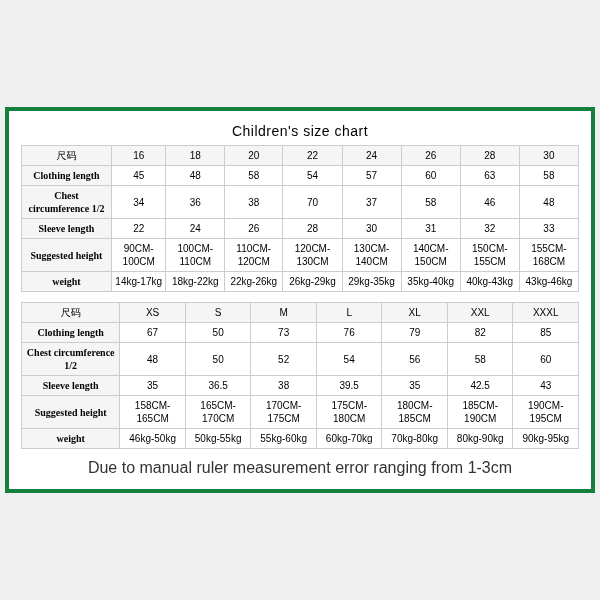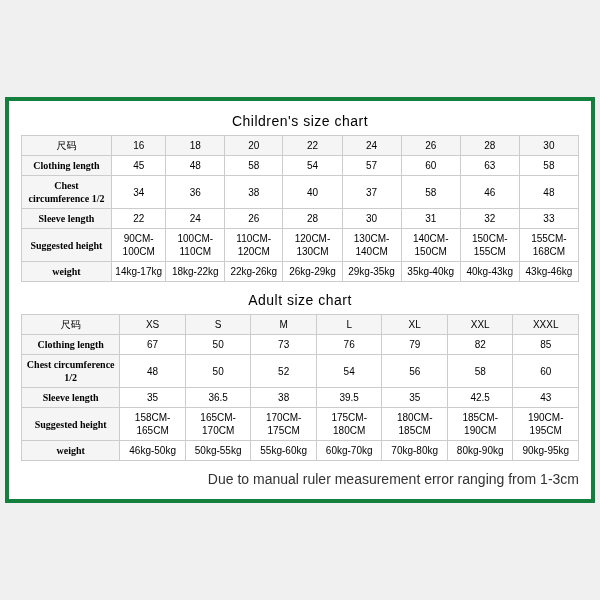--- a/index.html
+++ b/index.html
@@ -43,22 +43,22 @@
       background: #f5f5f5;
       font-weight: normal;
     }
     .row-header {
       font-weight: bold;
       background: #f5f5f5;
       text-align: center;
       font-family: Liberation Serif, serif;
     }
     .note {
-      text-align: right;
-      font-size: 14px;
+      text-align: center;
+      font-size: 16px;
       color: #333;
       margin-top: 4px;
     }
   </style>
 </head>
 <body>
 
 <div class="container">
 
   <div class="chart-title">Children's size chart</div>
@@ -87,21 +87,21 @@
           <td>57</td>
           <td>60</td>
           <td>63</td>
           <td>58</td>
         </tr>
         <tr>
           <td class="row-header">Chest circumference 1/2</td>
           <td>34</td>
           <td>36</td>
           <td>38</td>
-          <td>40</td>
+          <td>70</td>
           <td>37</td>
           <td>58</td>
           <td>46</td>
           <td>48</td>
         </tr>
         <tr>
           <td class="row-header">Sleeve length</td>
           <td>22</td>
           <td>24</td>
           <td>26</td>
@@ -129,21 +129,20 @@
           <td>22kg-26kg</td>
           <td>26kg-29kg</td>
           <td>29kg-35kg</td>
           <td>35kg-40kg</td>
           <td>40kg-43kg</td>
           <td>43kg-46kg</td>
         </tr>
       </tbody>
   </table>
 
-  <div class="chart-title">Adult size chart</div>
   <table>
     <thead>
       <tr>
       <th>尺码</th>
           <th>XS</th>
           <th>S</th>
           <th>M</th>
           <th>L</th>
           <th>XL</th>
           <th>XXL</th>

